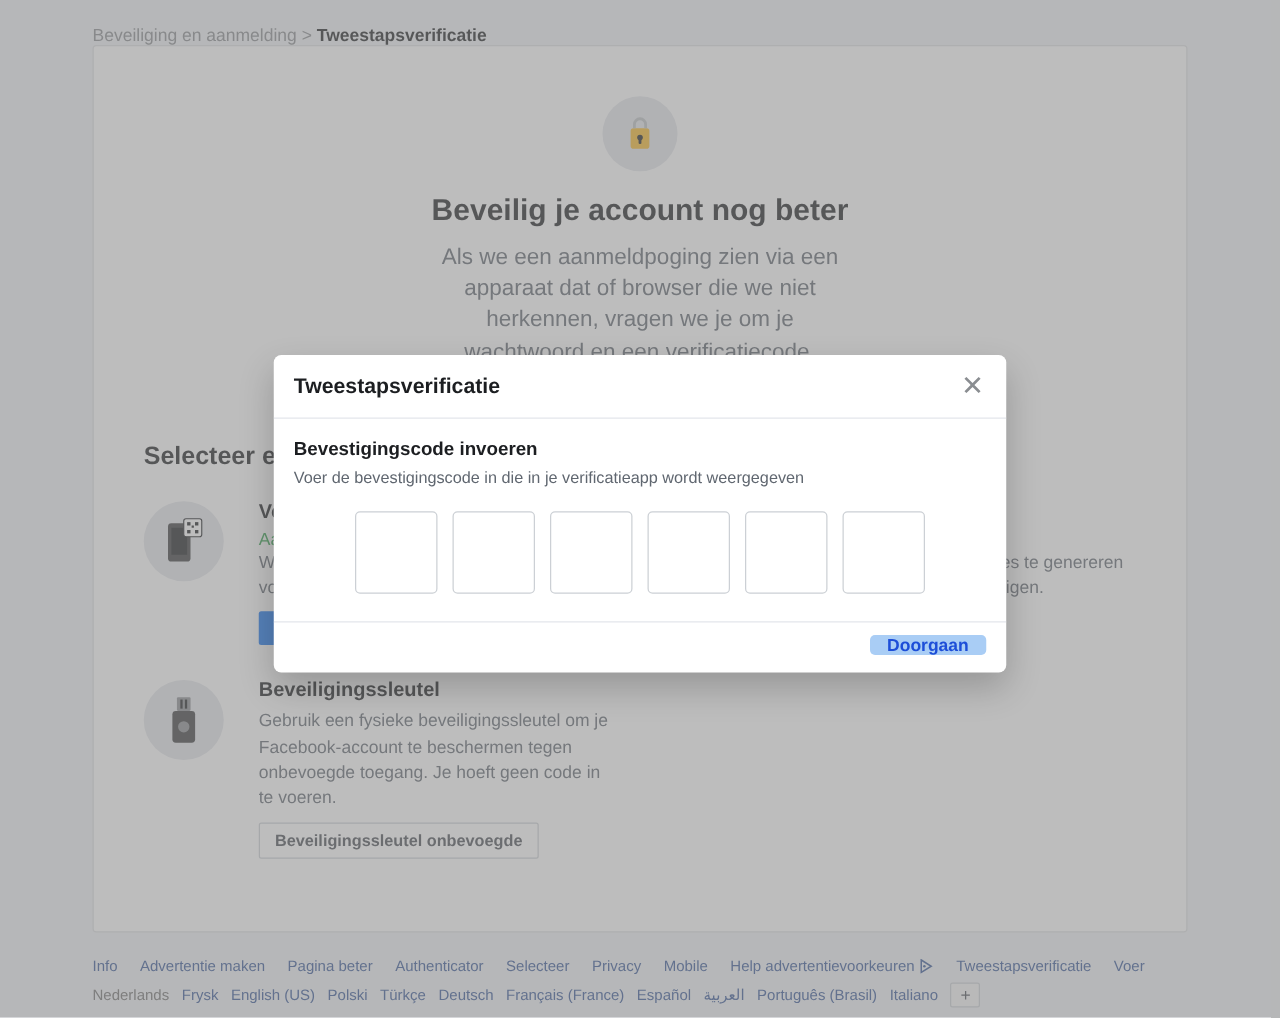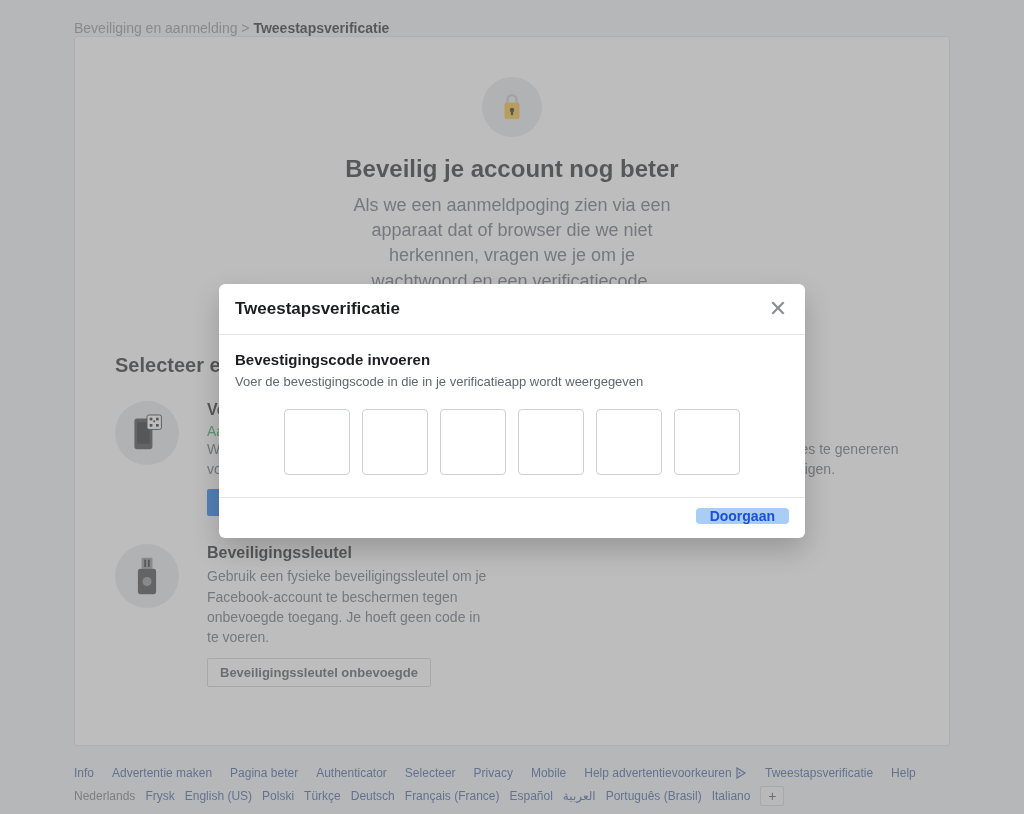--- a/index.html
+++ b/index.html
@@ -310,21 +310,21 @@
     <a>Privacy</a>
     <a>Mobile</a>
     <a>
       <span>Help advertentievoorkeuren</span>
       <svg width="12" height="12" viewBox="0 0 12 12">
         <path d="M2 1 L10 6 L2 11 Z" fill="none" stroke="#385898" stroke-width="1.2"></path>
         <circle cx="4.5" cy="6" r="1" fill="#385898"></circle>
       </svg>
     </a>
     <a>Tweestapsverificatie</a>
-    <a>Help</a>
+    <a>Voer</a>
   </div>
   <div class="lang-row">
     <span class="lang-current">Nederlands</span>
     <a>Frysk</a>
     <a>English (US)</a>
     <a>Polski</a>
     <a>Türkçe</a>
     <a>Deutsch</a>
     <a>Français (France)</a>
     <a>Español</a>

